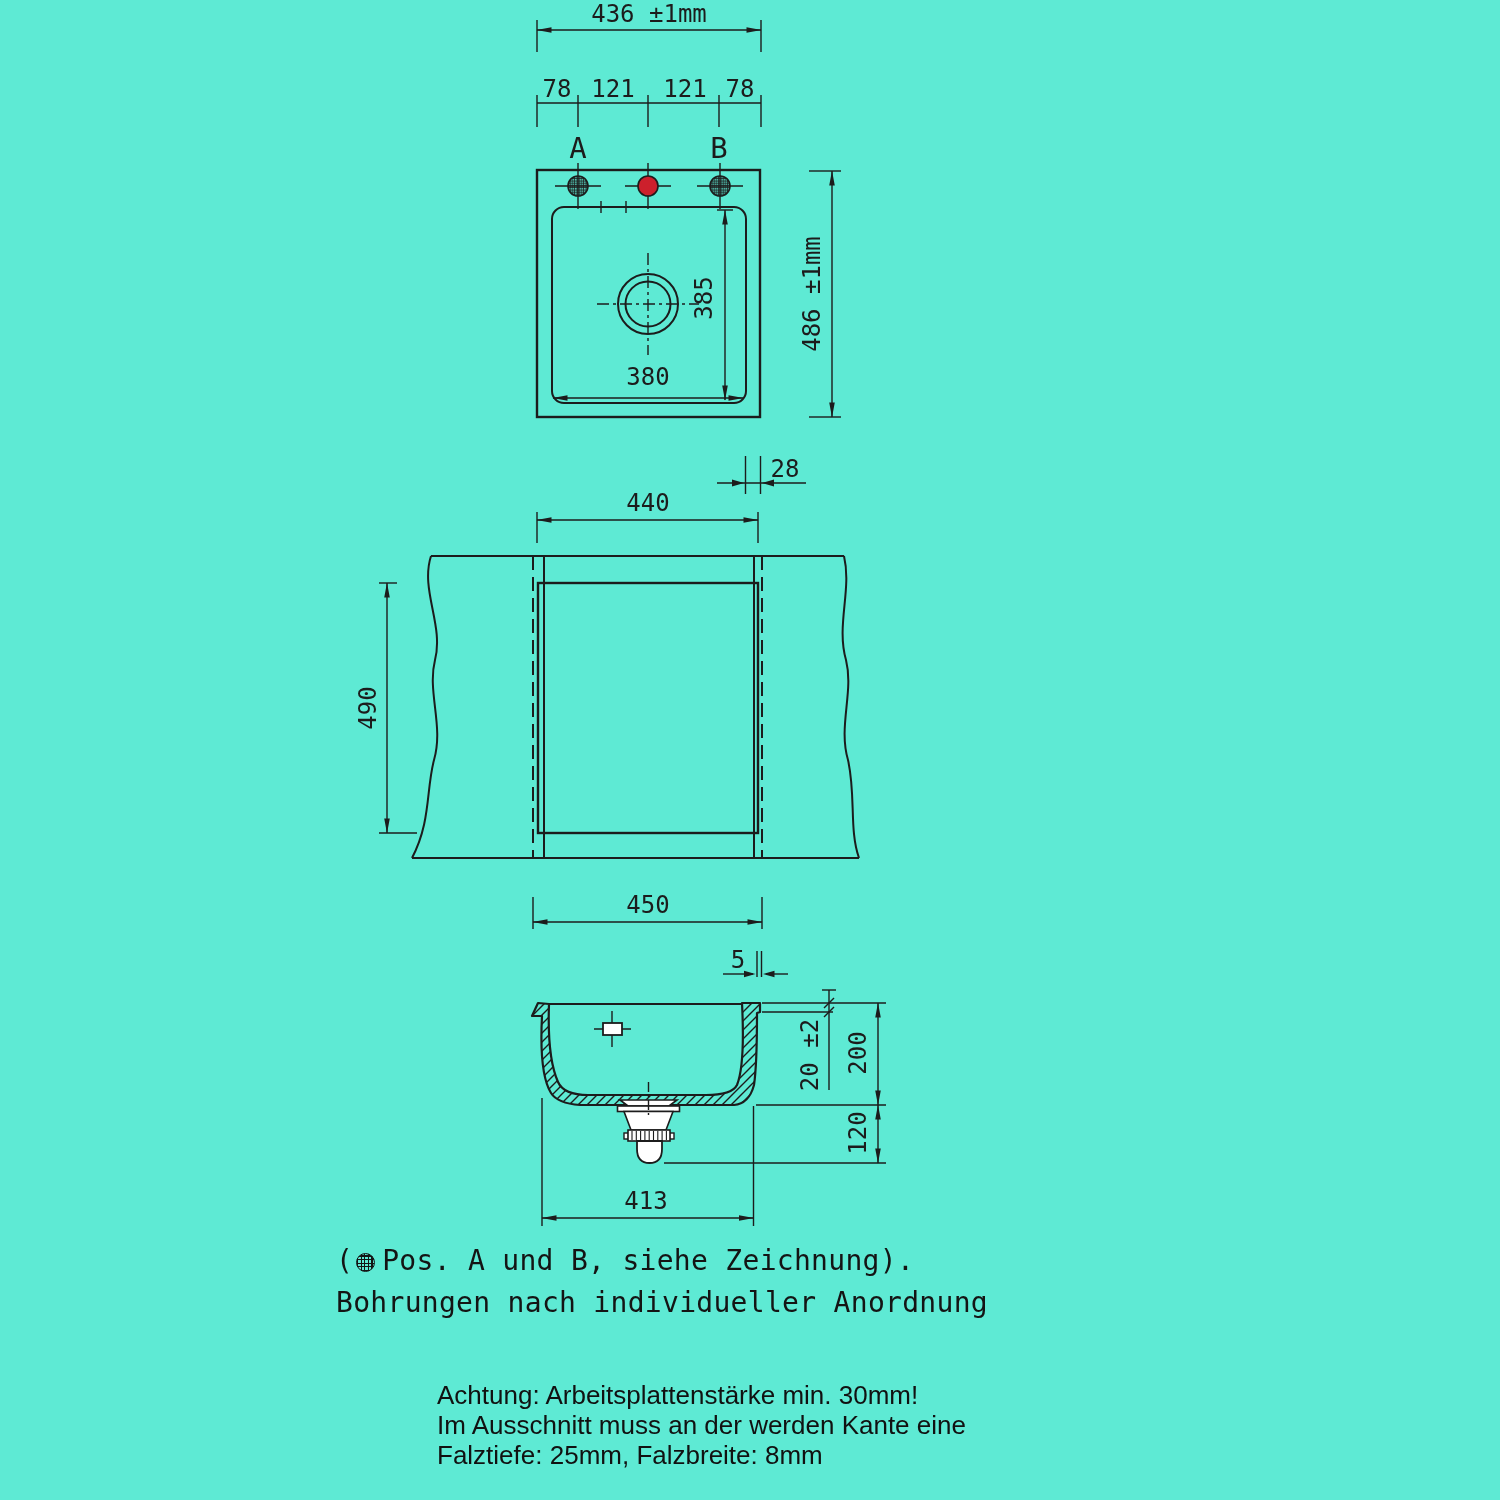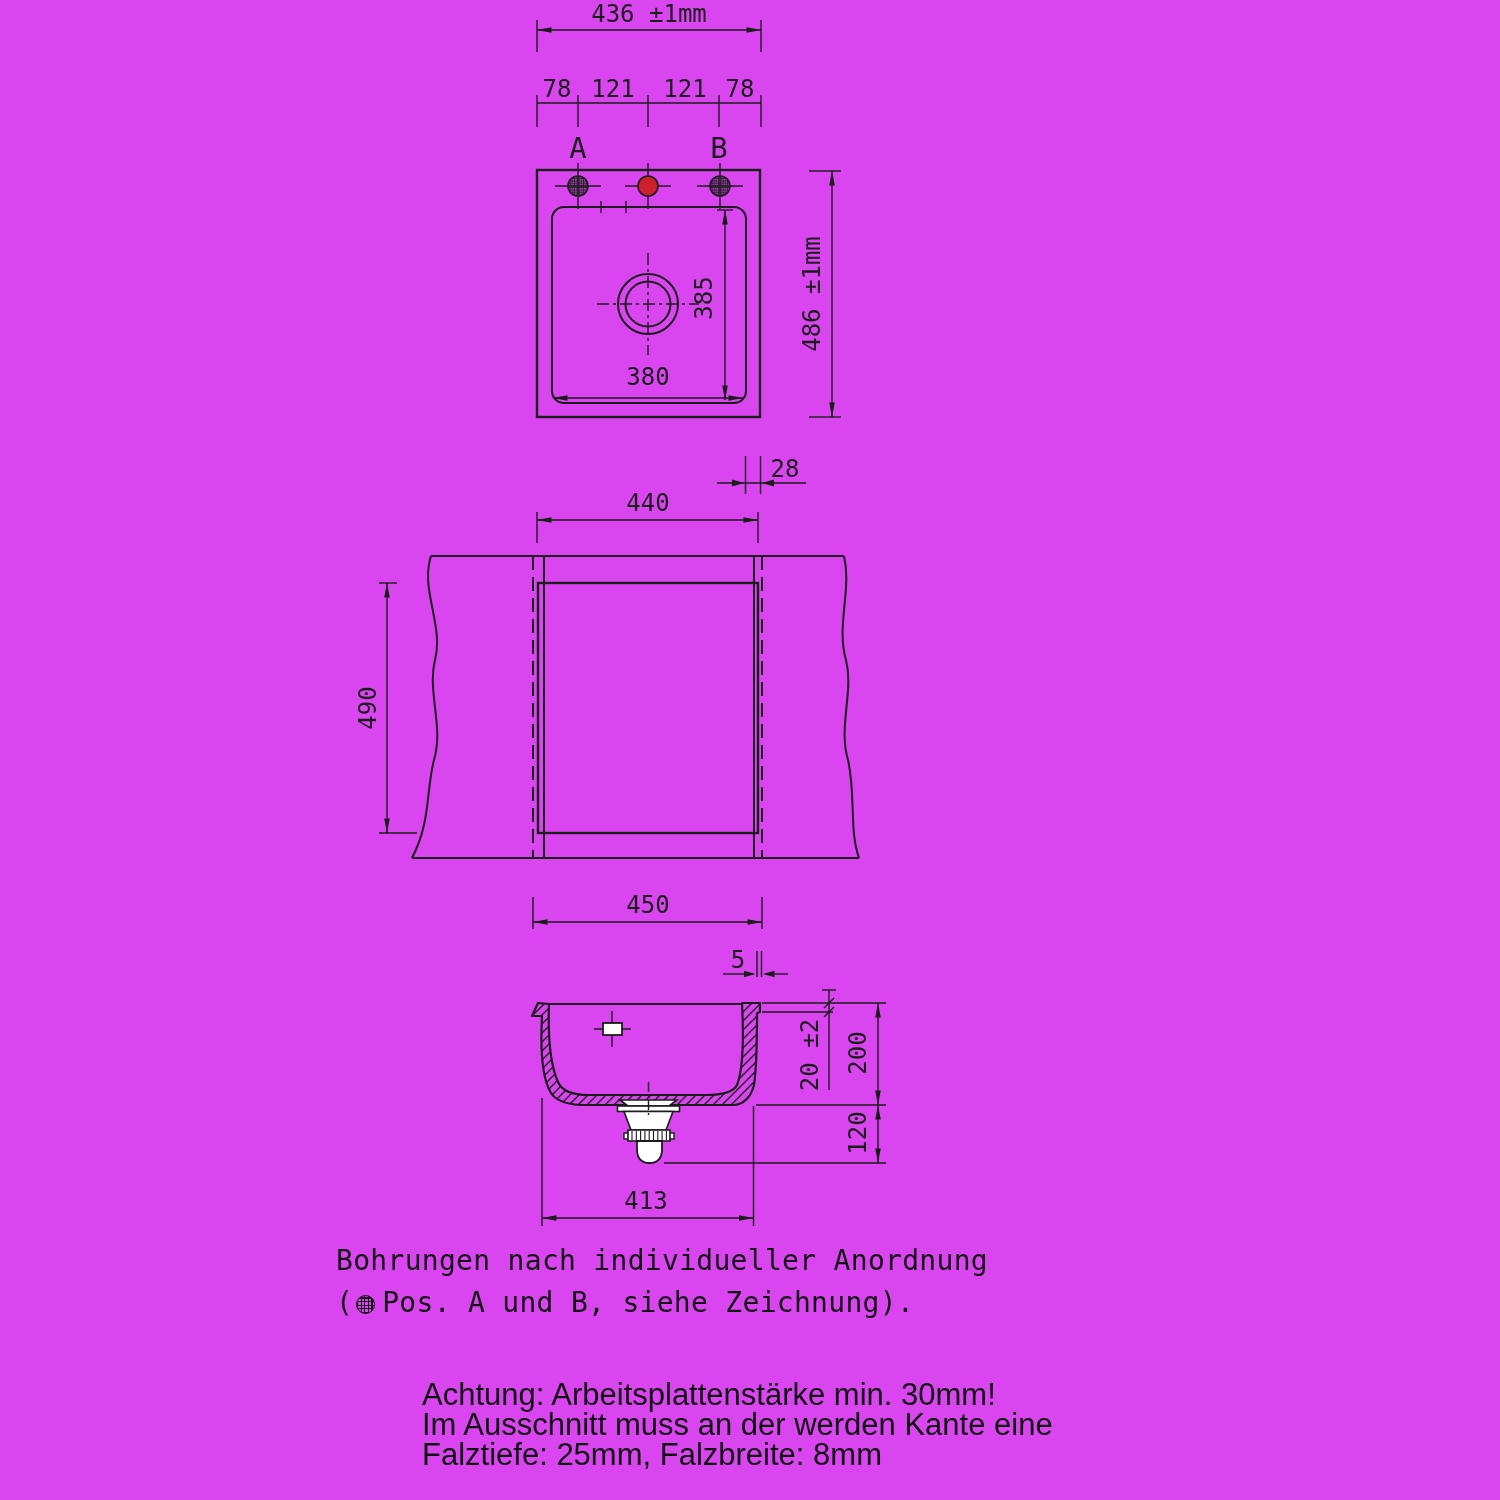--- a/index.html
+++ b/index.html
@@ -1,33 +1,33 @@
 <!DOCTYPE html>
 <html><head>
 <meta charset="utf-8">
 <style>
   html,body{margin:0;padding:0;background:#ffffff;}
-  .sheet{position:relative;width:1500px;height:1500px;background:#d946ef;overflow:hidden;
+  .sheet{position:relative;width:1500px;height:1500px;background:#5eead4;overflow:hidden;
          font-family:"DejaVu Sans Mono", monospace;color:#1c1c1c;}
   svg{position:absolute;left:0;top:0;}
   svg text{font-family:"DejaVu Sans Mono", monospace;font-size:24px;fill:#1c1c1c;}
   svg text.lbl{font-size:29px;}
   .ln{stroke:#1c1c1c;fill:none;}
   .w1{stroke-width:1.4;}
   .w2{stroke-width:2;}
   .w3{stroke-width:2.4;}
   .notes{position:absolute;left:336px;top:1240px;font-size:28px;line-height:41.5px;
          letter-spacing:.3px;color:#141414;white-space:nowrap;}
   .notes .bullet{font-size:24px;margin-right:12px;vertical-align:1px;}
   .hatch-circle{display:inline-block;width:17px;height:17px;border:1.6px solid #141414;border-radius:50%;
     background-image:repeating-linear-gradient(90deg,#141414 0 1.2px,transparent 1.2px 3.6px),
                      repeating-linear-gradient(0deg,#141414 0 1.2px,transparent 1.2px 3.6px);
     vertical-align:-2px;margin:0 7px 0 3px;}
-  .warning{position:absolute;left:422px;top:1380px;font-family:"Liberation Sans", sans-serif;
-           font-size:31px;line-height:30px;color:#111;white-space:nowrap;}
+  .warning{position:absolute;left:437px;top:1380px;font-family:"Liberation Sans", sans-serif;
+           font-size:26px;line-height:30px;color:#111;white-space:nowrap;}
 </style>
 </head>
 <body>
 
 <div class="sheet">
 <svg width="1500" height="1500" viewBox="0 0 1500 1500">
   <defs>
     <pattern id="gridHatch" width="4.5" height="4.5" patternUnits="userSpaceOnUse">
       <path d="M0,1 H4.5 M0,3.2 H4.5 M1,0 V4.5 M3.2,0 V4.5" stroke="#1c1c1c" stroke-width="0.9" fill="none"></path>
     </pattern>
@@ -224,22 +224,22 @@
     <g>
       <text x="646" y="1209" text-anchor="middle">413</text>
       <line class="ln w1" x1="542" y1="1098" x2="542" y2="1226"></line>
       <line class="ln w1" x1="753.5" y1="1106" x2="753.5" y2="1226"></line>
       <line class="ln w1" x1="542" y1="1218" x2="753.5" y2="1218" marker-start="url(#arrow)" marker-end="url(#arrow)"></line>
     </g>
   </g>
 </svg>
 
 <div class="notes">
+  <div><span>(</span><span class="hatch-circle"></span><span>Pos. A und B, siehe Zeichnung).</span></div>
   <div>Bohrungen nach individueller Anordnung</div>
-  <div><span>(</span><span class="hatch-circle"></span><span>Pos. A und B, siehe Zeichnung).</span></div>
 </div>
 
 <div class="warning">
   <div>Achtung: Arbeitsplattenstärke min. 30mm!</div>
   <div>Im Ausschnitt muss an der werden Kante eine</div>
   <div>Falztiefe: 25mm, Falzbreite: 8mm</div>
 </div>
 </div>
 
 </body></html>

